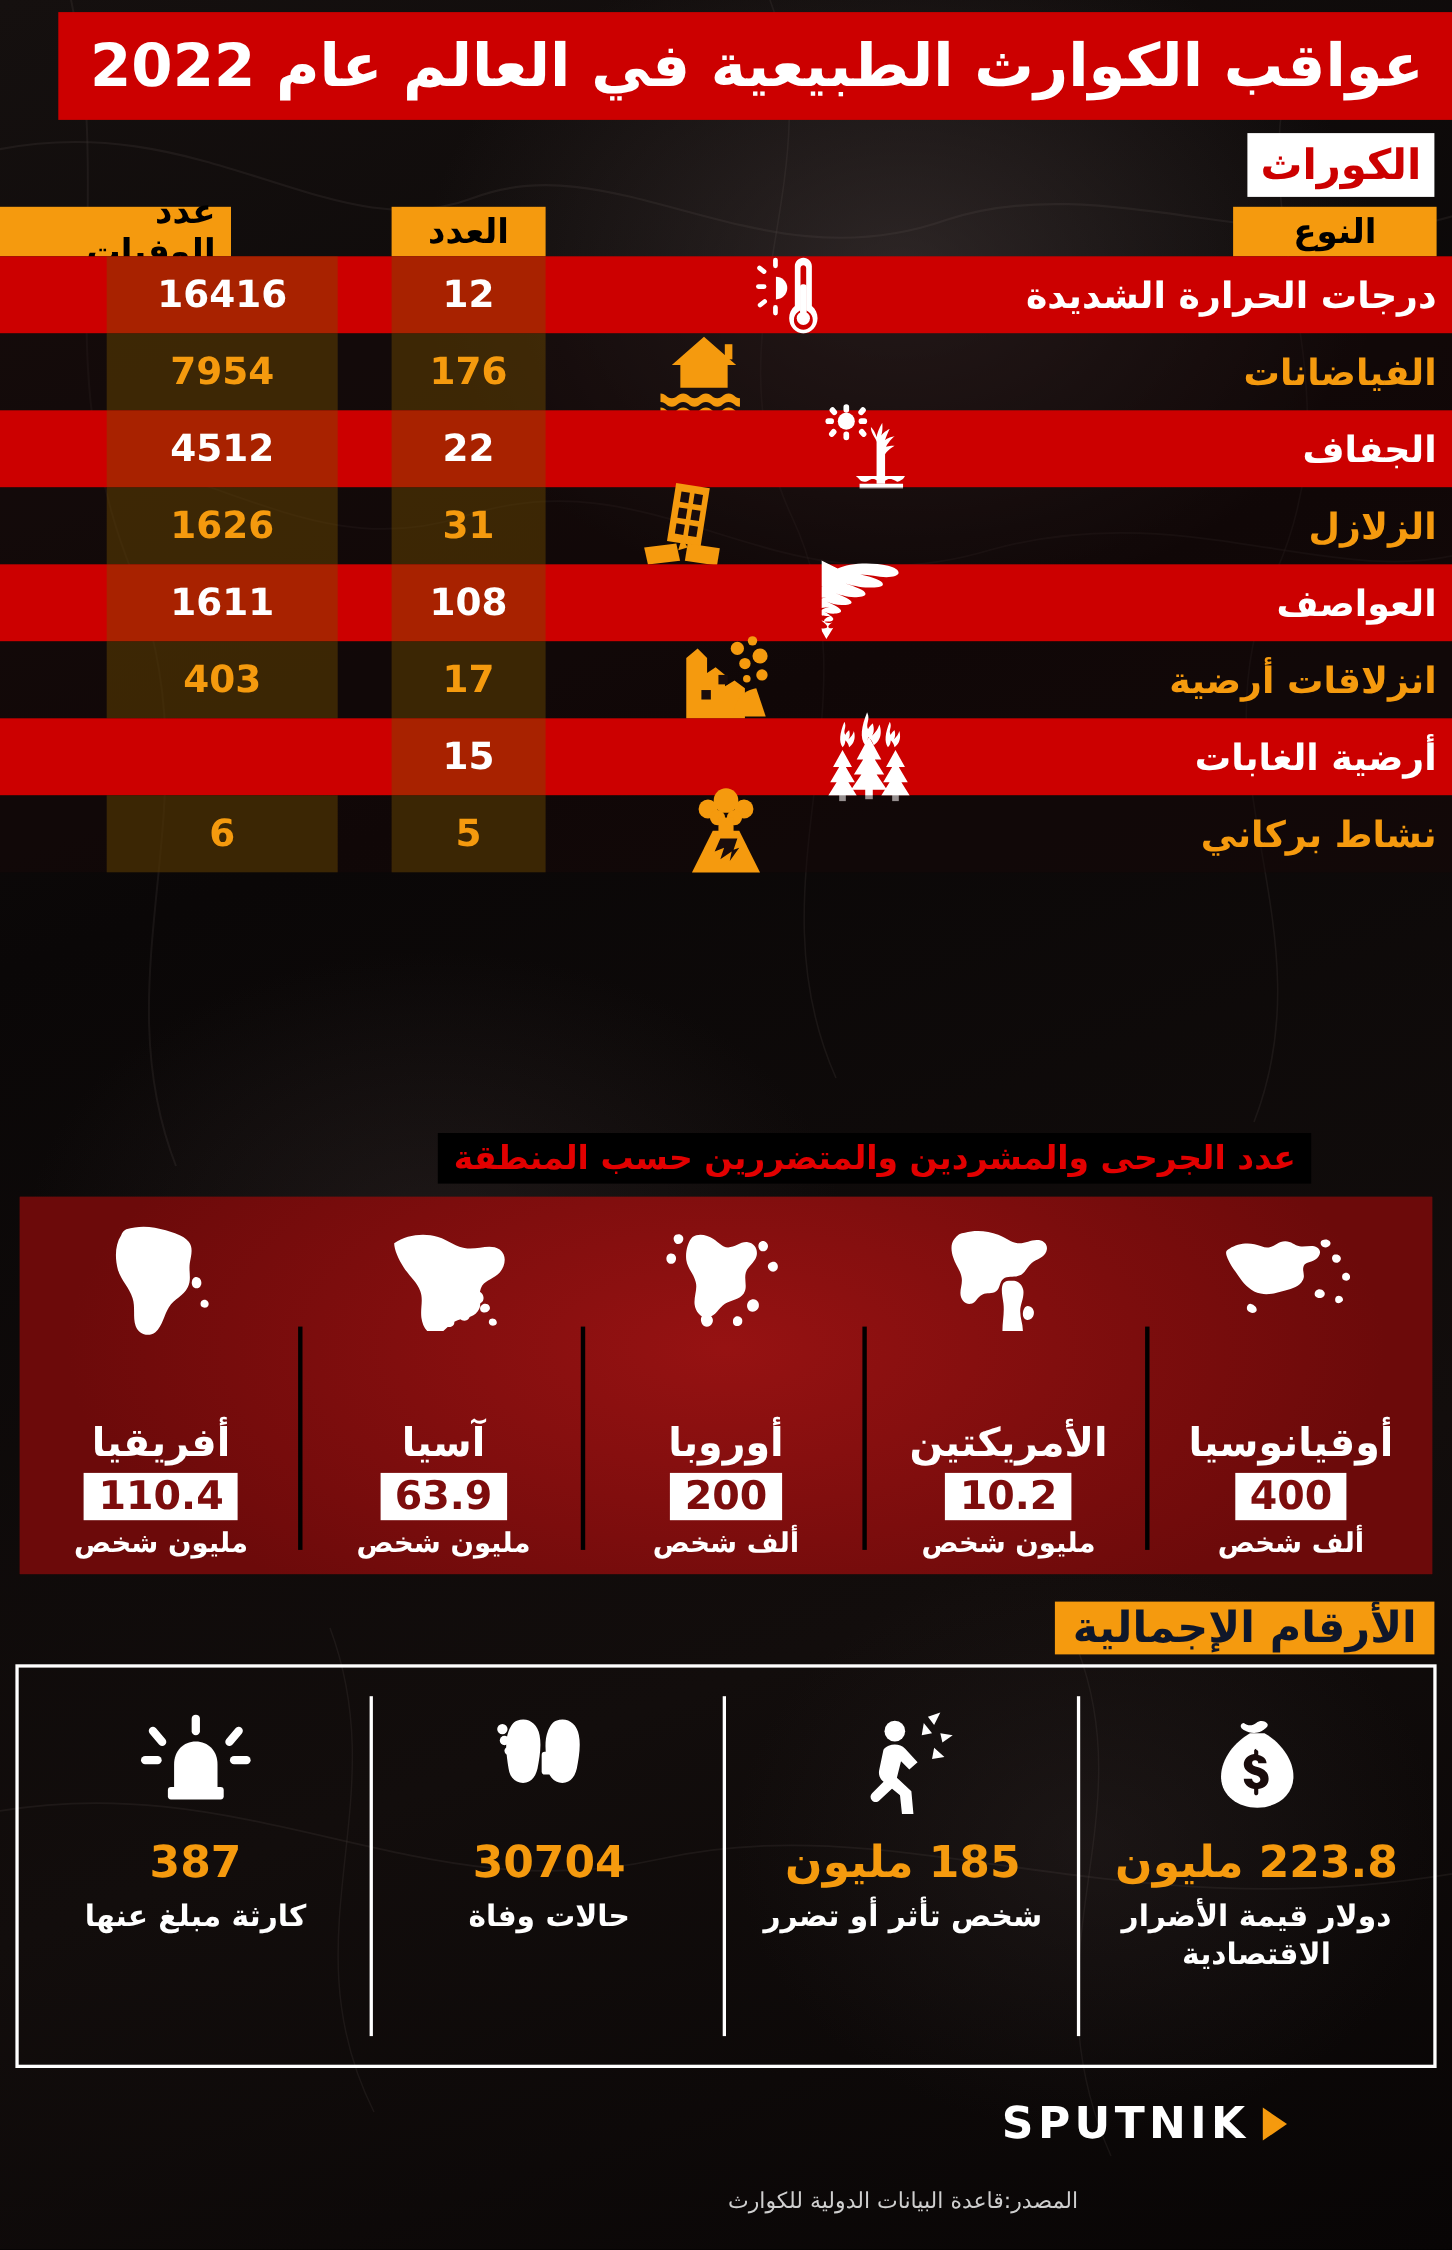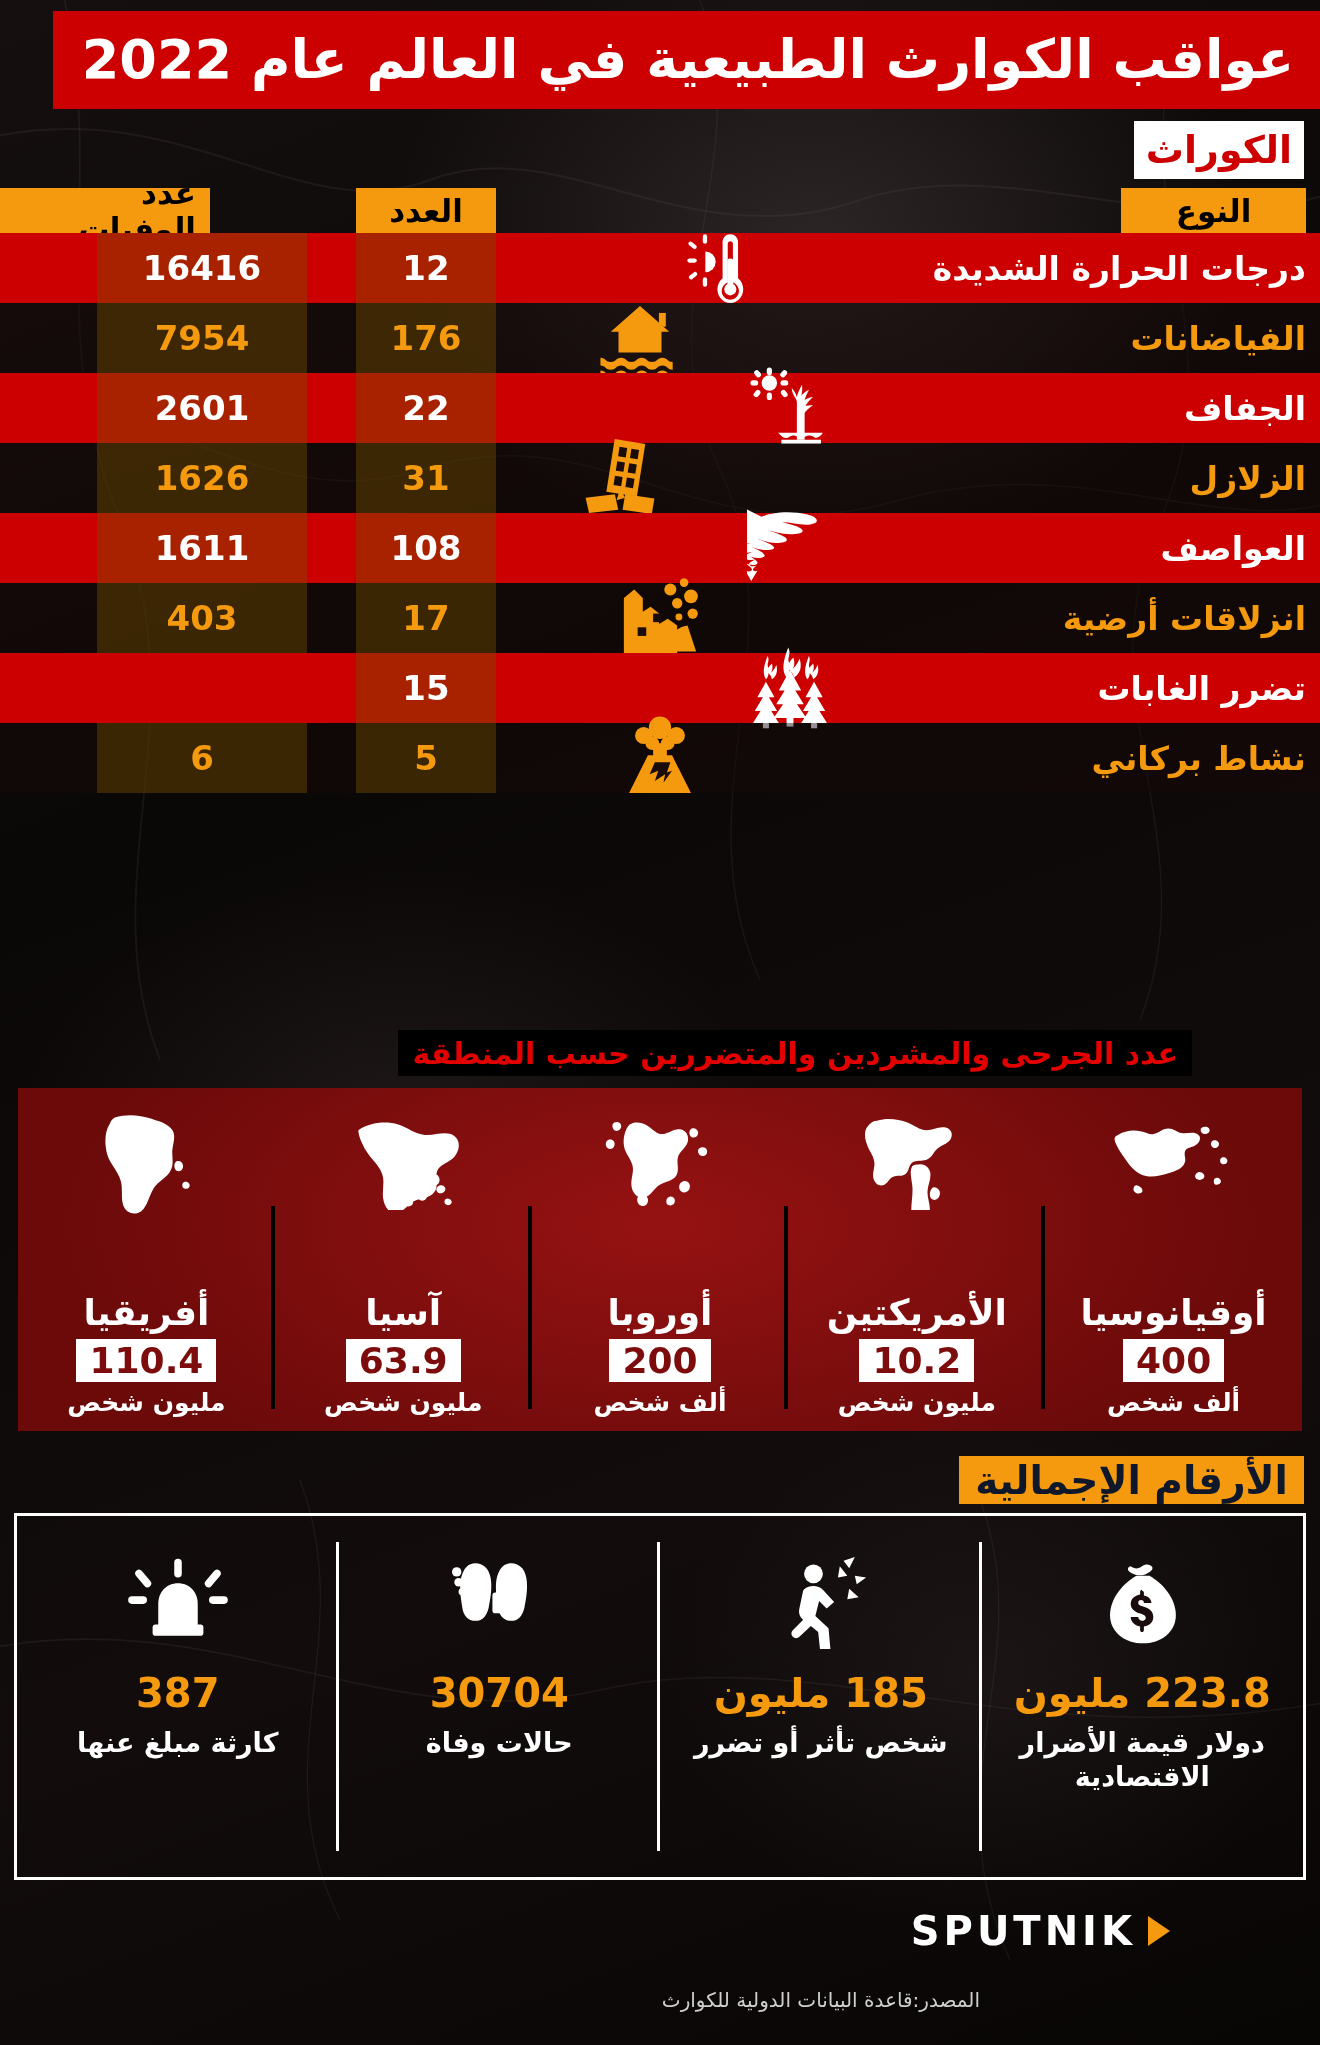--- a/index.html
+++ b/index.html
@@ -211,21 +211,21 @@
               <path d="M50 14 16 44h9v24h50V44h9L50 14z"></path>
               <rect x="72" y="22" width="8" height="16"></rect>
               <path d="M4 74c6 0 6 5 12 5s6-5 12-5 6 5 12 5 6-5 12-5 6 5 12 5 6-5 12-5 6 5 12 5v9c-6 0-6-5-12-5s-6 5-12 5-6-5-12-5-6 5-12 5-6-5-12-5-6 5-12 5-6-5-12-5z"></path>
               <path d="M4 89c6 0 6 5 12 5s6-5 12-5 6 5 12 5 6-5 12-5 6 5 12 5 6-5 12-5 6 5 12 5v8H4z"></path>
             </svg>
           </div>
           <div class="cell-type">الفياضانات</div>
         </div>
         <div class="row odd">
           <div class="band"></div>
-          <div class="cell-death">2601</div>
+          <div class="cell-death">4512</div>
           <div class="cell-count">22</div>
           <div class="row-icon" style="right:470px">
             <svg viewBox="0 0 100 100">
               <circle cx="26" cy="22" r="9"></circle>
               <rect x="23" y="4" width="6" height="9" rx="3"></rect>
               <rect x="23" y="33" width="6" height="9" rx="3"></rect>
               <rect x="4" y="19" width="9" height="6" rx="3"></rect>
               <rect x="39" y="19" width="9" height="6" rx="3"></rect>
               <rect x="9" y="7" width="6" height="9" rx="3" transform="rotate(-40 12 11)"></rect>
               <rect x="40" y="30" width="6" height="9" rx="3" transform="rotate(-40 43 34)"></rect>
@@ -300,21 +300,21 @@
               <rect x="46" y="84" width="8" height="12"></rect>
               <path d="M22 44l10 18H12zM22 56l13 22H9zM22 68l15 24H7z"></path>
               <rect x="18.5" y="90" width="7" height="8"></rect>
               <path d="M78 44l10 18H68zM78 56l13 22H65zM78 68l15 24H63z"></path>
               <rect x="74.5" y="90" width="7" height="8"></rect>
               <path d="M48 4c4 8-2 12 1 18 2-4 5-6 5-6s3 8-1 13c6-5 8-12 8-12s6 14-6 22c-2-6-6-9-6-9s0 6-3 9c-6-8-4-20 2-35z"></path>
               <path d="M24 14c3 6-2 9 1 14 1-3 4-5 4-5s2 6-1 10c5-4 6-9 6-9s4 11-5 17c-1-5-4-7-4-7s0 5-3 7c-4-6-3-15 2-27z"></path>
               <path d="M72 14c3 6-2 9 1 14 1-3 4-5 4-5s2 6-1 10c5-4 6-9 6-9s4 11-5 17c-1-5-4-7-4-7s0 5-3 7c-4-6-3-15 2-27z"></path>
             </svg>
           </div>
-          <div class="cell-type">تضرر الغابات</div>
+          <div class="cell-type">أرضية الغابات</div>
         </div>
         <div class="row even">
           <div class="band"></div>
           <div class="cell-death">6</div>
           <div class="cell-count">5</div>
           <div class="row-icon" style="right:600px">
             <svg viewBox="0 0 100 100">
               <path d="M36 48h28l22 44H14z"></path>
               <path d="M44 56l-6 14 10-4-4 12 12-8-2 10 10-14-6 2 4-12z" fill="#1a0c0c"></path>
               <path d="M42 56l16 0 4 10H38z" fill="#1a0c0c" opacity="0"></path>

